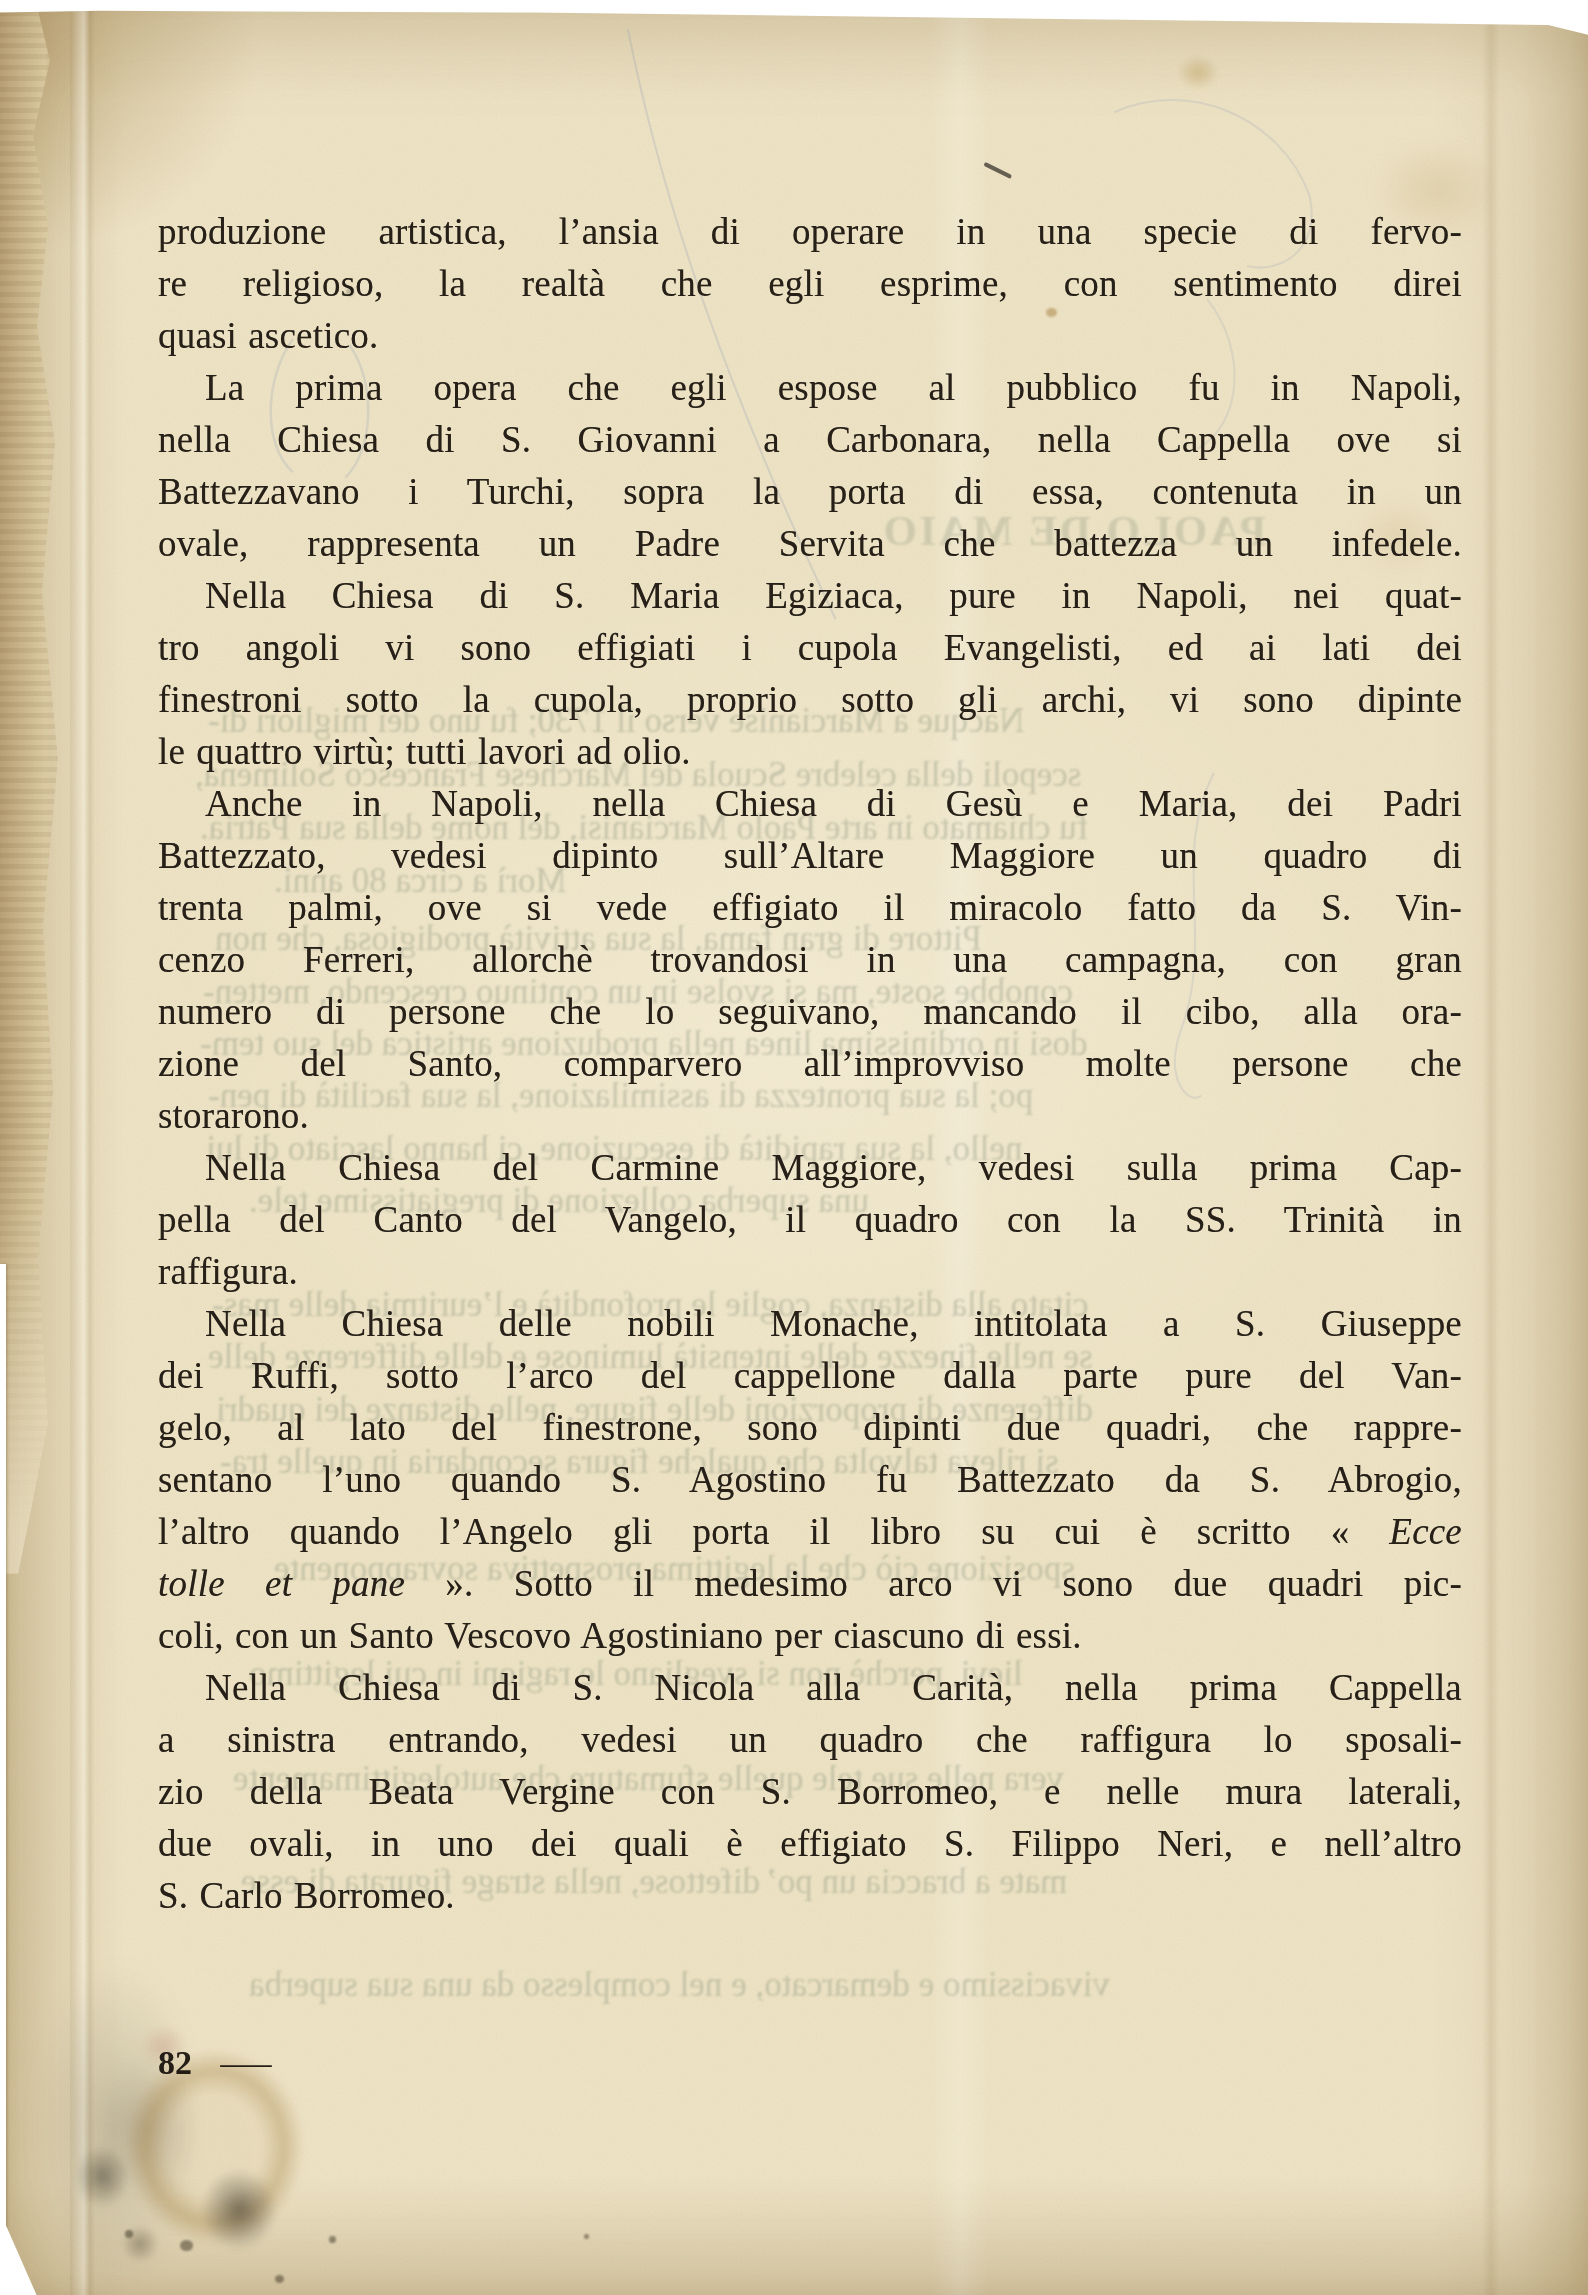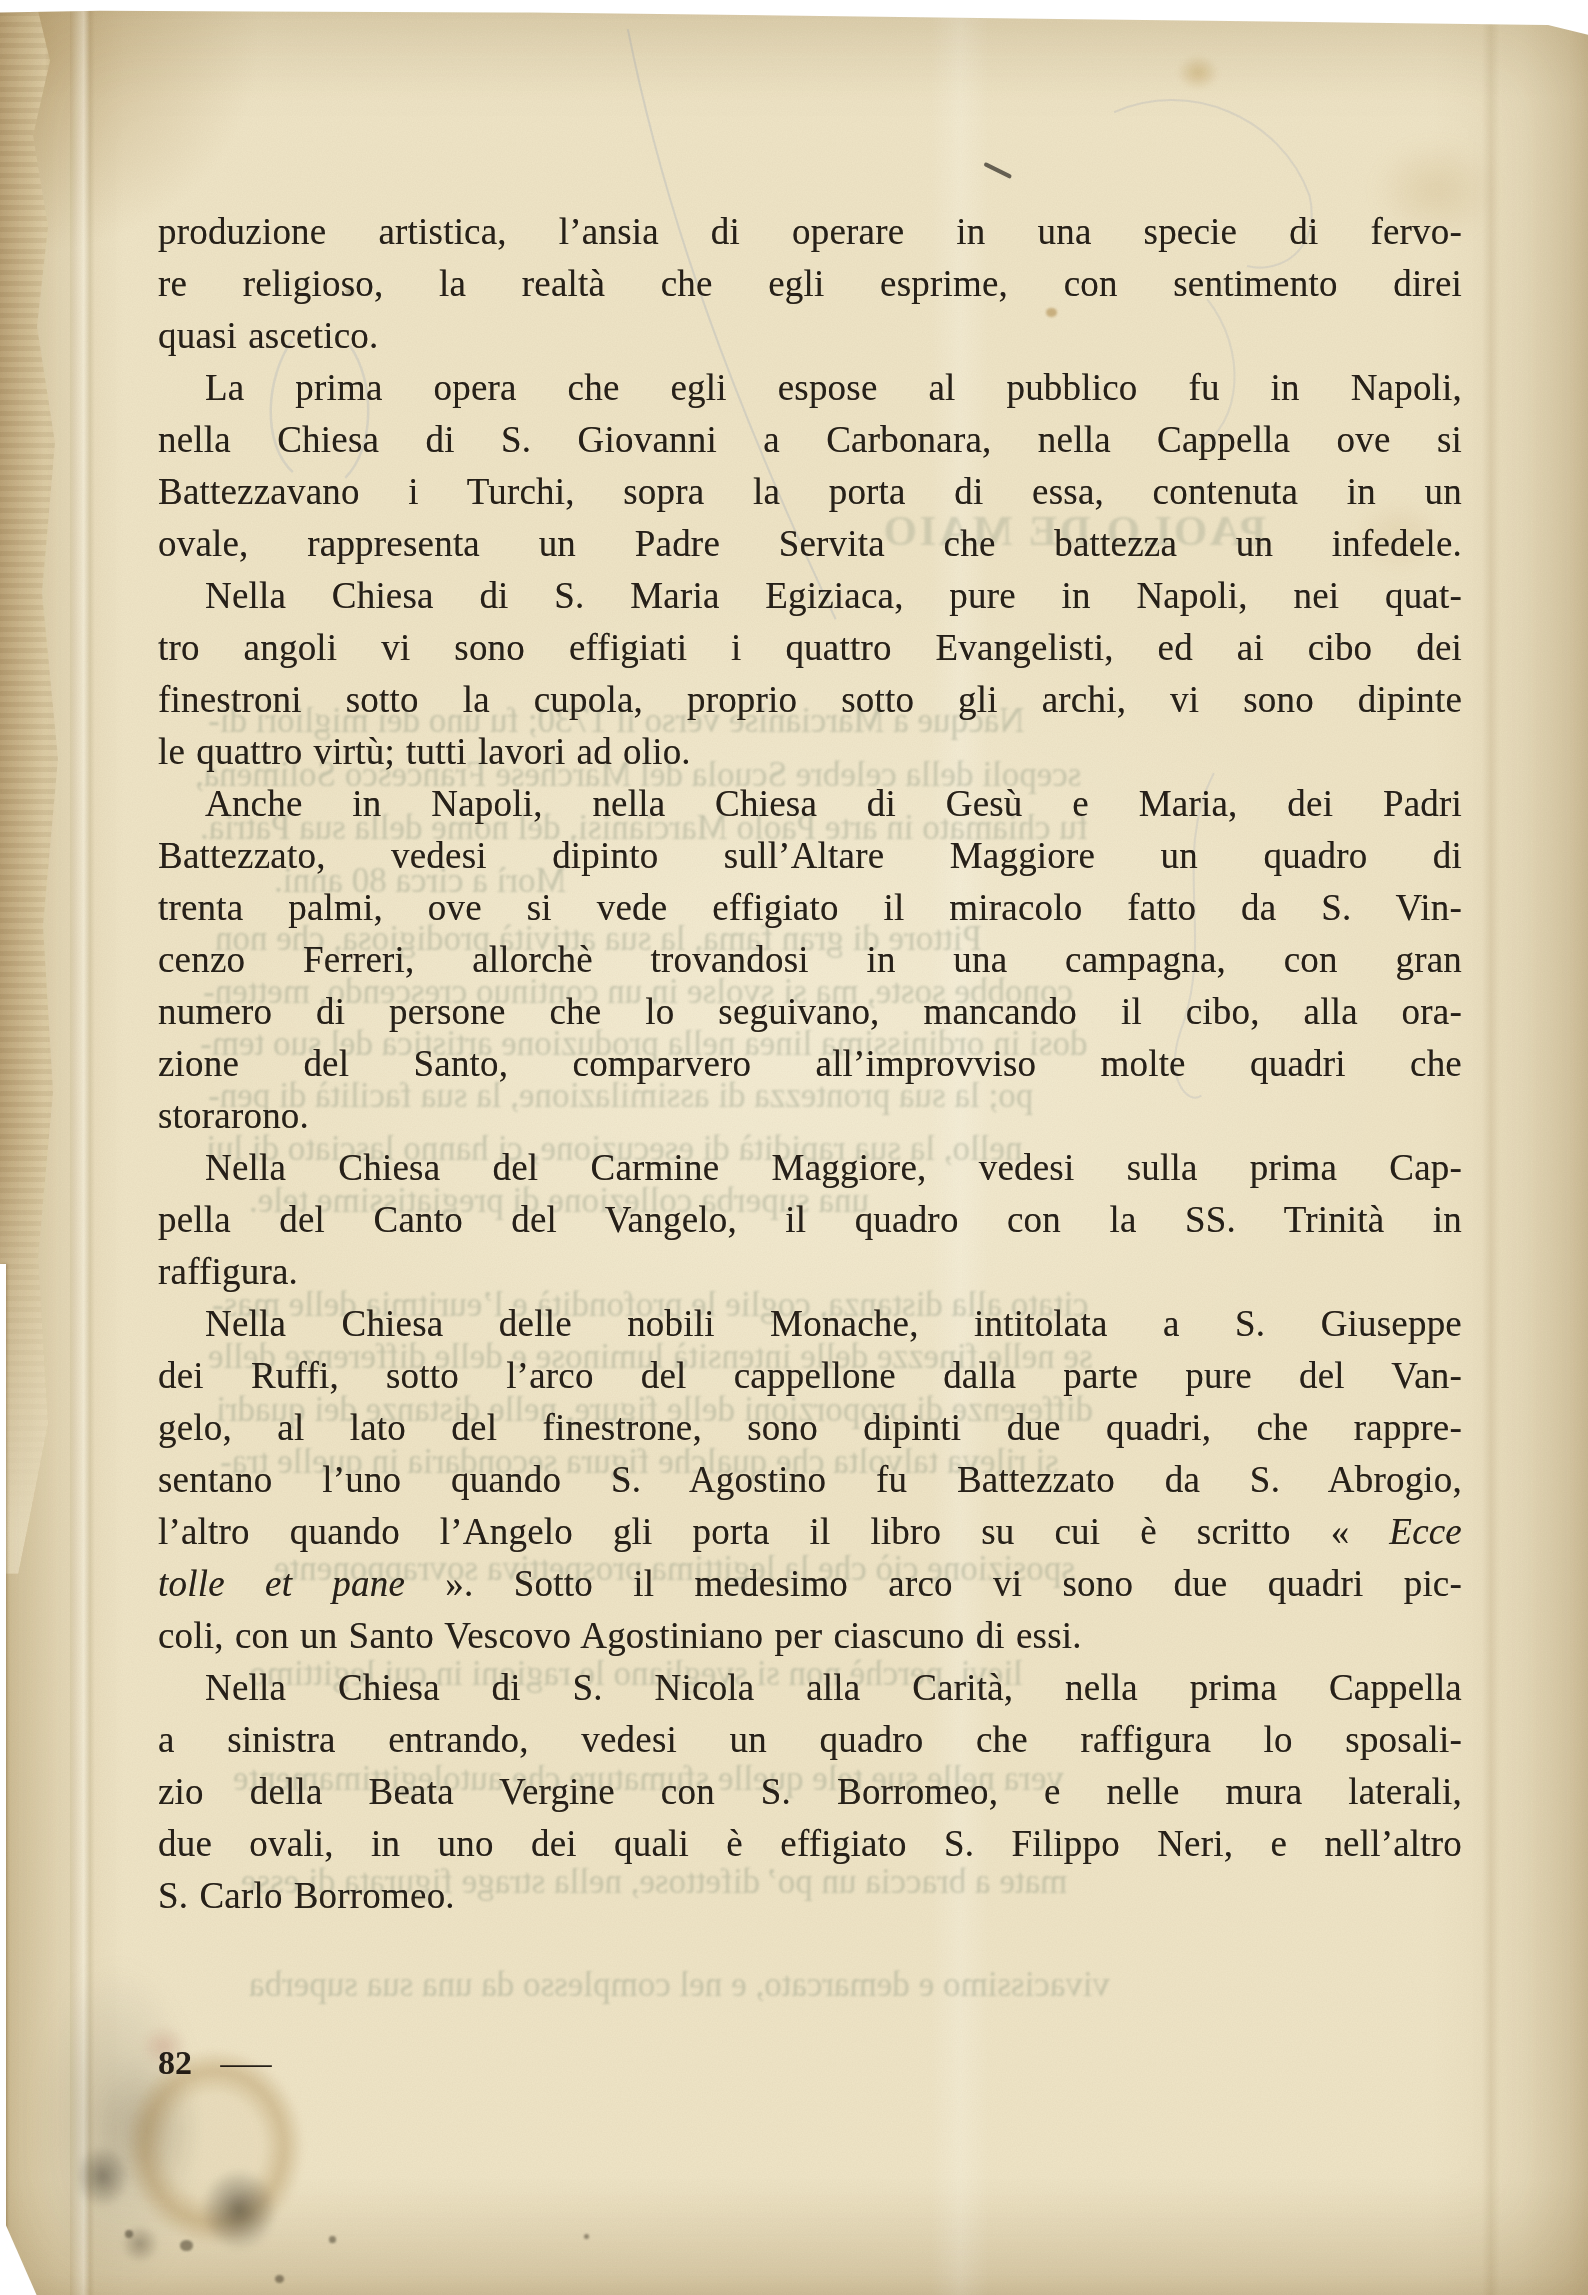--- a/index.html
+++ b/index.html
@@ -137,29 +137,29 @@
 
   <div class="text-block" id="text-block">
       <div class="line"><span>produzione artistica, l’ansia di operare in una specie di fervo-</span></div>
       <div class="line"><span>re religioso, la realtà che egli esprime, con sentimento direi</span></div>
       <div class="line last"><span>quasi ascetico.</span></div>
       <div class="line indent"><span>La prima opera che egli espose al pubblico fu in Napoli,</span></div>
       <div class="line"><span>nella Chiesa di S. Giovanni a Carbonara, nella Cappella ove si</span></div>
       <div class="line"><span>Battezzavano i Turchi, sopra la porta di essa, contenuta in un</span></div>
       <div class="line"><span>ovale, rappresenta un Padre Servita che battezza un infedele.</span></div>
       <div class="line indent"><span>Nella Chiesa di S. Maria Egiziaca, pure in Napoli, nei quat-</span></div>
-      <div class="line"><span>tro angoli vi sono effigiati i quattro Evangelisti, ed ai cibo dei</span></div>
+      <div class="line"><span>tro angoli vi sono effigiati i cupola Evangelisti, ed ai lati dei</span></div>
       <div class="line"><span>finestroni sotto la cupola, proprio sotto gli archi, vi sono dipinte</span></div>
       <div class="line last"><span>le quattro virtù; tutti lavori ad olio.</span></div>
       <div class="line indent"><span>Anche in Napoli, nella Chiesa di Gesù e Maria, dei Padri</span></div>
       <div class="line"><span>Battezzato, vedesi dipinto sull’Altare Maggiore un quadro di</span></div>
       <div class="line"><span>trenta palmi, ove si vede effigiato il miracolo fatto da S. Vin-</span></div>
       <div class="line"><span>cenzo Ferreri, allorchè trovandosi in una campagna, con gran</span></div>
       <div class="line"><span>numero di persone che lo seguivano, mancando il cibo, alla ora-</span></div>
-      <div class="line"><span>zione del Santo, comparvero all’improvviso molte quadri che</span></div>
+      <div class="line"><span>zione del Santo, comparvero all’improvviso molte persone che</span></div>
       <div class="line last"><span>storarono.</span></div>
       <div class="line indent"><span>Nella Chiesa del Carmine Maggiore, vedesi sulla prima Cap-</span></div>
       <div class="line"><span>pella del Canto del Vangelo, il quadro con la SS. Trinità in</span></div>
       <div class="line last"><span>raffigura.</span></div>
       <div class="line indent"><span>Nella Chiesa delle nobili Monache, intitolata a S. Giuseppe</span></div>
       <div class="line"><span>dei Ruffi, sotto l’arco del cappellone dalla parte pure del Van-</span></div>
       <div class="line"><span>gelo, al lato del finestrone, sono dipinti due quadri, che rappre-</span></div>
       <div class="line"><span>sentano l’uno quando S. Agostino fu Battezzato da S. Abrogio,</span></div>
       <div class="line"><span>l’altro quando l’Angelo gli porta il libro su cui è scritto « </span><em>Ecce</em></div>
       <div class="line"><em>tolle et pane</em><span> ». Sotto il medesimo arco vi sono due quadri pic-</span></div>

